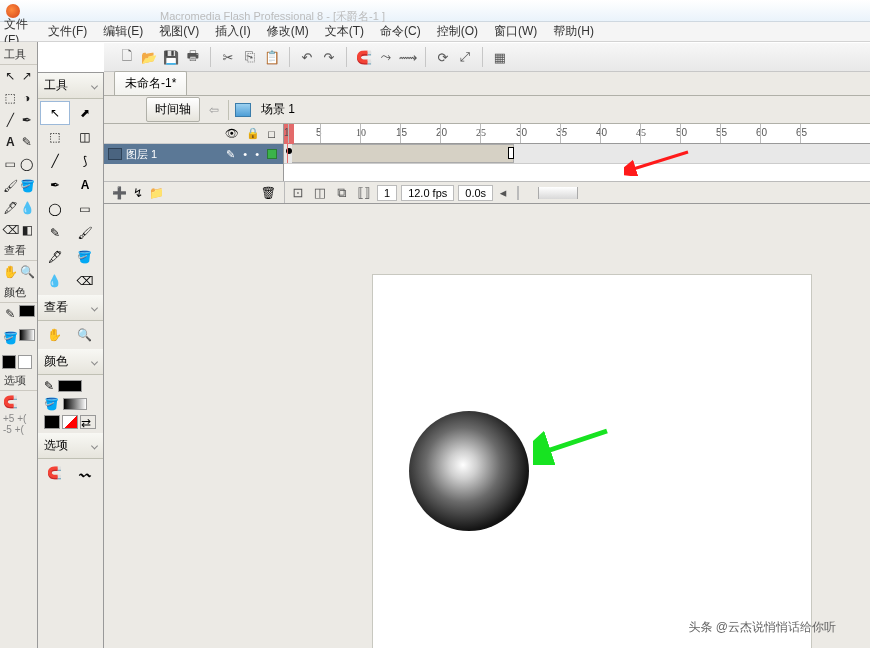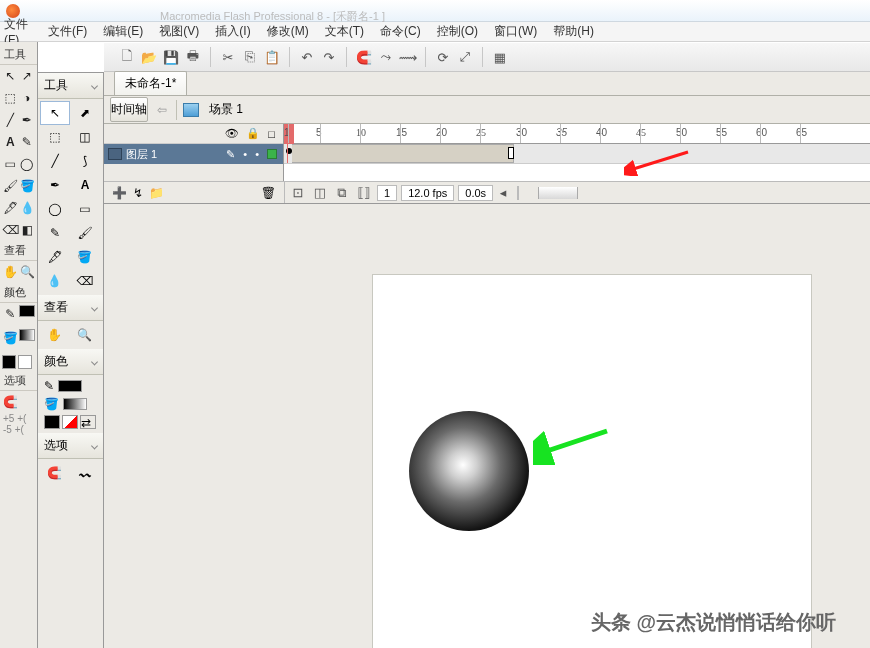--- a/index.html
+++ b/index.html
@@ -30,21 +30,21 @@
 .toolpanel2 .hdr2 { background:linear-gradient(#f8f8f4,#e6e4dc); font-size:12px; padding:4px 6px; border-bottom:1px solid #c0c0b4; position:relative;}
 .toolpanel2 .hdr2::after { content:""; position:absolute; right:6px; top:50%; width:4px; height:4px; border-left:1px solid #888; border-top:1px solid #888; transform:translateY(-50%) rotate(225deg);}
 .tp2-grid{ display:flex; flex-wrap:wrap; padding:2px;}
 .tp2-cell{ width:30px; height:24px; display:flex; align-items:center; justify-content:center; cursor:pointer;}
 .tp2-cell.sel{ background:#fff; border:1px solid #9cb9d9;}
 
 .doc-tab { position:absolute; top:72px; left:104px; right:0; height:24px; background:#eceae5; border-bottom:1px solid #b0b0a8; display:flex; align-items:flex-end; padding-left:10px;}
 .doc-tab .tab { background:linear-gradient(#fff,#f2f2ee); border:1px solid #b0b0a8; border-bottom:none; padding:3px 10px; font-size:12px; border-radius:2px 2px 0 0;}
 
 .tl-head { position:absolute; top:96px; left:104px; right:0; height:28px; background:#eceae5; border-bottom:1px solid #b0b0a8; display:flex; align-items:center; padding-left:6px; gap:6px;}
-.tl-btn{ border:1px solid #b0b0a8; background:linear-gradient(#fff,#e6e4dc); padding:3px 0; font-size:12px; border-radius:2px; cursor:pointer;}
+.tl-btn{ border:1px solid #b0b0a8; background:linear-gradient(#fff,#e6e4dc); padding:3px 8px; font-size:12px; border-radius:2px; cursor:pointer;margin-left:36px;}
 .tl-arrow{ width:16px; height:16px; display:flex; align-items:center; justify-content:center; color:#999; cursor:pointer;}
 .scene-ico{ width:16px; height:14px; background:linear-gradient(#9bd0f0,#4e9ed6); border:1px solid #3a7caa; margin-right:4px;}
 
 .timeline { position:absolute; top:124px; left:104px; right:0; height:80px; border-bottom:1px solid #999;}
 .tl-left{ position:absolute; top:0; left:0; width:180px; height:100%; background:#eceae5; border-right:1px solid #999;}
 .tl-right{ position:absolute; top:0; left:180px; right:0; height:100%; background:#fff;}
 .tl-ruler{ height:20px; background:#fff; border-bottom:1px solid #999; position:relative; font-size:9px; color:#555;}
 .tl-ruler .tick{ position:absolute; top:0; height:100%; border-left:1px solid #bbb;}
 .tl-ruler .lbl{ position:absolute; top:3px; font-size:10px;}
 .playhead{ position:absolute; top:0; width:10px; height:20px; background:#e36a6a; left:0;}
@@ -61,21 +61,21 @@
 .tl-status .right{ display:flex; gap:4px; align-items:center; padding-left:4px;}
 .stat-box{ border:1px solid #bbb; background:#fff; padding:1px 6px; font-size:11px;}
 .scroll-track{ flex:1; max-width:200px; height:14px; background:#eee; border:1px solid #bbb; margin-left:4px; position:relative;}
 .scroll-thumb{ position:absolute; left:20px; width:40px; height:100%; background:linear-gradient(#fff,#d8d8d8); border-left:1px solid #aaa; border-right:1px solid #aaa;}
 
 .stage { position:absolute; top:204px; left:104px; right:0; bottom:0; background:#eceae5; overflow:hidden;}
 .stage .canvas{ position:absolute; top:70px; left:268px; width:440px; height:380px; background:#fff; border:1px solid #c8c8c0;}
 .sphere{ position:absolute; width:120px; height:120px; border-radius:50%; background:radial-gradient(circle at 45% 45%, #fff 0%, #cfcfcf 15%, #6a6a6a 40%, #141414 70%, #000 100%);}
 .arrow-red{ position:absolute; }
 .arrow-green{ position:absolute; }
-.watermark{ position:absolute; right:34px; bottom:12px; font-size:20px; color:#666; font-weight:700;}
+.watermark{ position:absolute; right:34px; bottom:12px; font-size:12px; color:#666; font-weight:400;}
 </style>
 </head>
 <body>
 
 <div class="titlebar">
   <div class="icon"></div>
 </div>
 
 <div style="position:absolute; top:9px; left:160px; color:#bcbcbc; font-size:11px;">Macromedia Flash Professional 8 - [禾爵名-1 ]</div>
 

